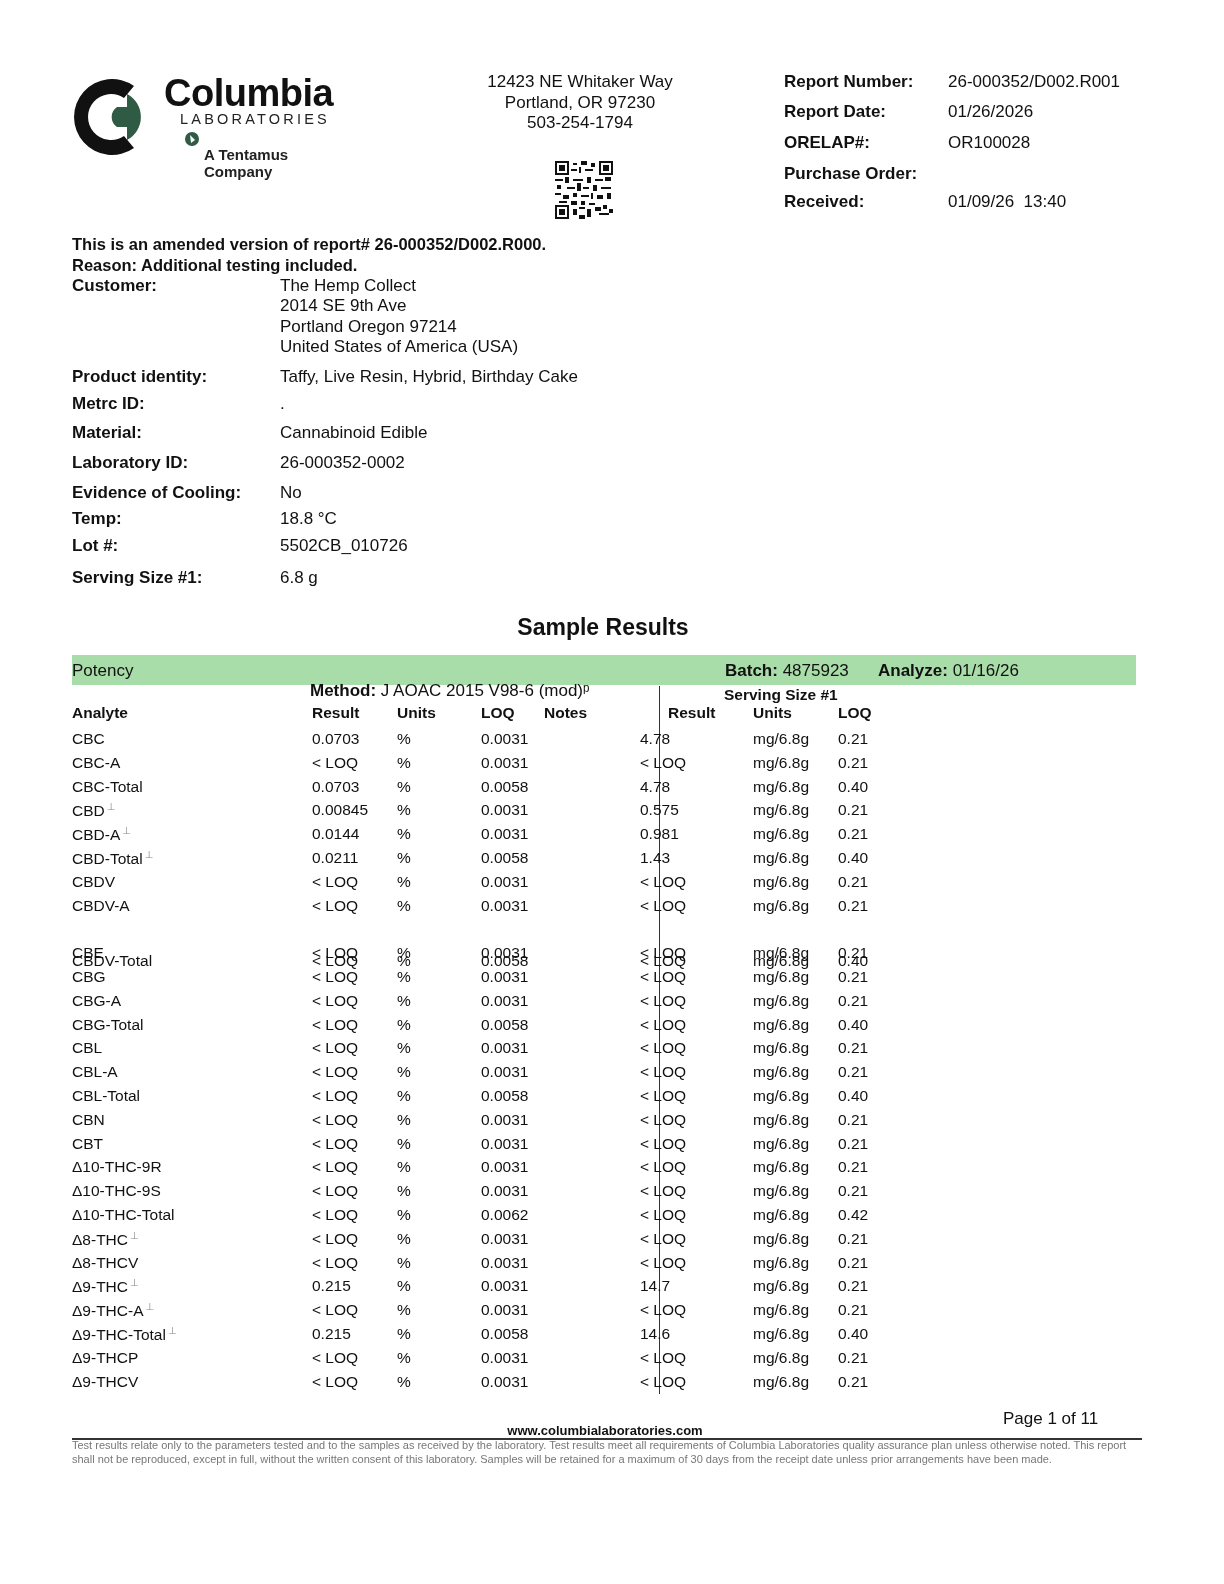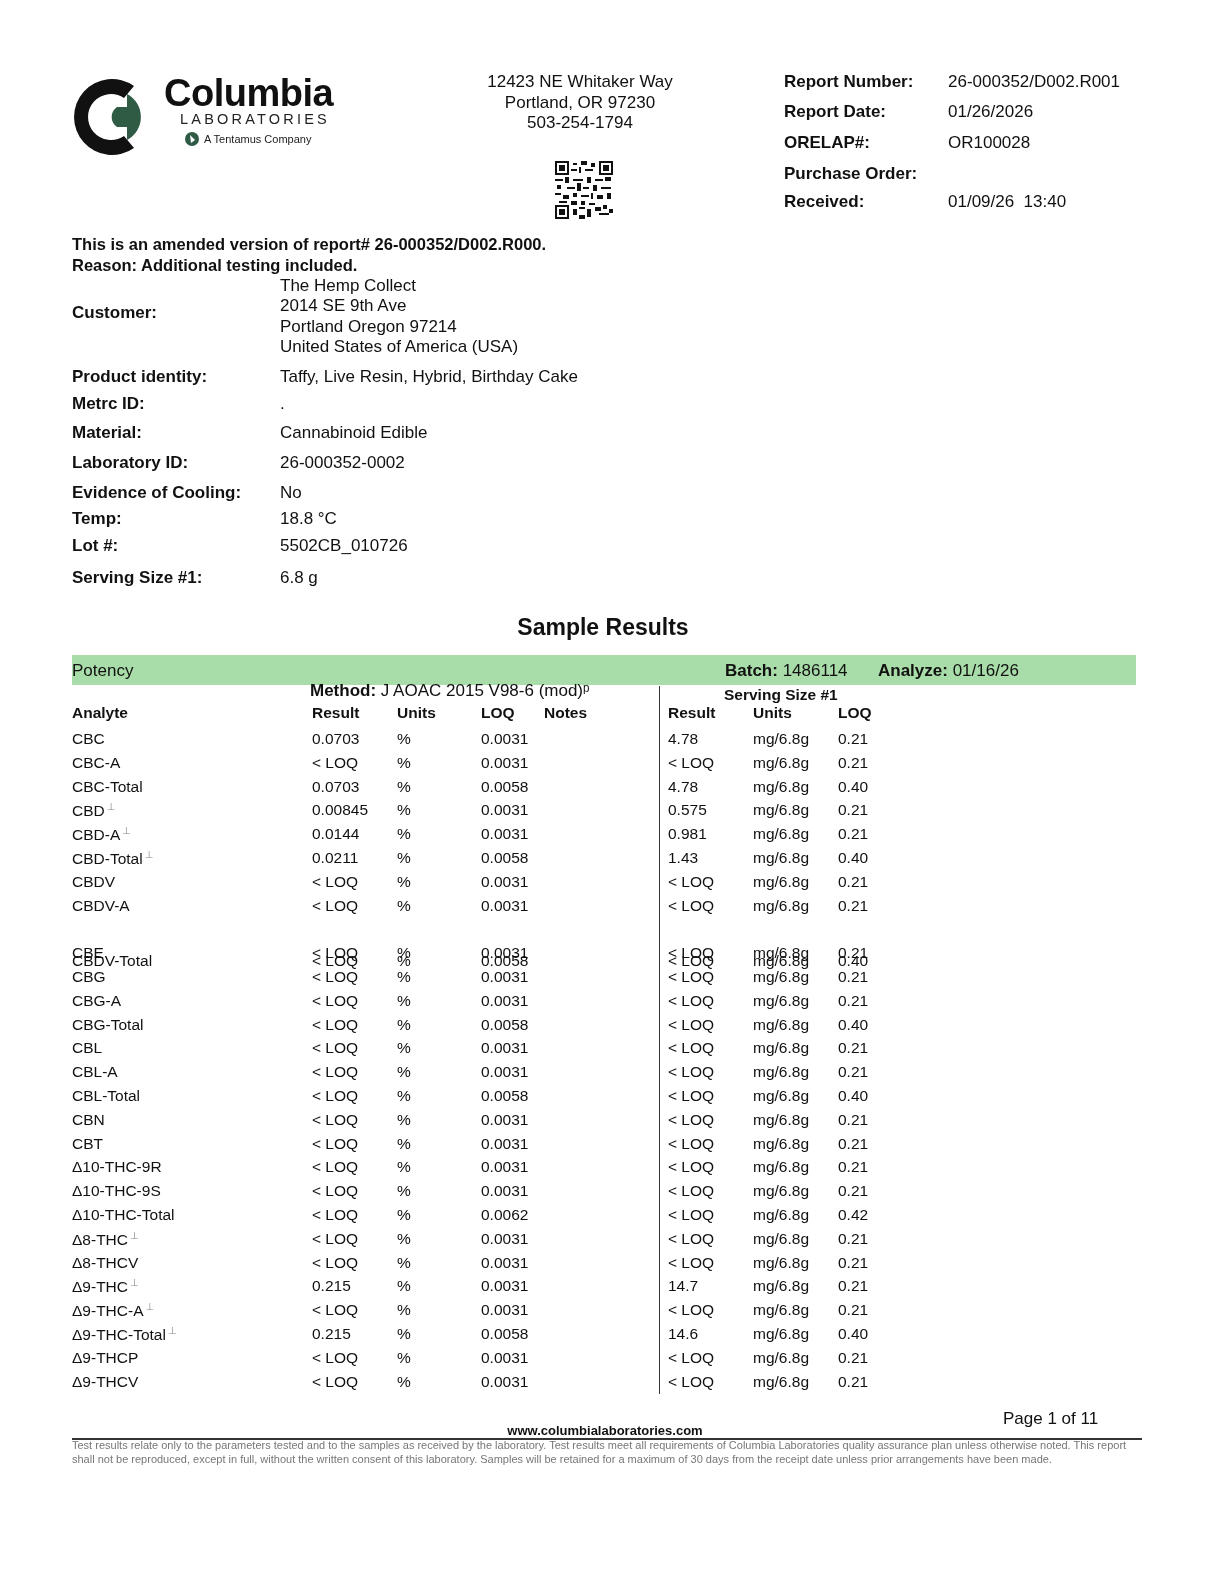--- a/index.html
+++ b/index.html
@@ -2,21 +2,21 @@
 <html><head>
 <meta charset="utf-8">
 <style>
   html, body { margin:0; padding:0; background:#fff; }
   body { width:1224px; height:1584px; position:relative; font-family:"Liberation Sans", sans-serif; color:#111; overflow:hidden; }
   .abs { position:absolute; }
   
   #logo { left:72px; top:72px; width:270px; height:90px; }
   .logo-word { position:absolute; left:92px; top:0px; font-size:38px; font-weight:bold; color:#111; letter-spacing:-0.5px; }
   .logo-sub { position:absolute; left:108px; top:39px; font-size:14.5px; letter-spacing:3.2px; color:#222; }
-  .logo-tag { position:absolute; left:116px; top:61px; font-size:11px; font-weight:normal; color:#222; }
+  .logo-tag { position:absolute; left:116px; top:74px; font-size:15px; font-weight:bold; color:#222; }
   .logo-tag-icon { position:absolute; left:112px; top:59px; width:16px; height:16px; }
   
   #address { left:460px; top:72px; width:240px; text-align:center; font-size:17px; line-height:20.5px; }
   #qr { left:555px; top:161px; width:58px; height:58px; }
   
   #meta { left:784px; top:70px; }
   .meta-row { position:absolute; left:0; white-space:nowrap; font-size:17px; }
   .meta-label { position:absolute; left:0; font-weight:bold; }
   .meta-val { position:absolute; left:164px; }
   
@@ -29,21 +29,21 @@
   .band-txt { position:absolute; top:6px; font-size:17px; white-space:nowrap; }
   .band-txt b { font-weight:bold; }
   #divider { left:659px; top:686px; width:1px; height:708px; background:#333; }
   .hdr { position:absolute; font-size:15.5px; font-weight:bold; white-space:nowrap; }
   .row { position:absolute; left:0; width:1224px; height:24px; font-size:15.5px; }
   .row span { position:absolute; top:0; white-space:nowrap; }
   .c-analyte { left:72px; }
   .c-result { left:312px; }
   .c-units { left:397px; }
   .c-loq { left:481px; }
-  .c-sres { left:668px; }
+  .c-sres { left:640px; }
   .c-sunits { left:753px; }
   .c-sloq { left:838px; }
   .note-mark { font-size:10px; color:#888; vertical-align:super; margin-left:2px; position:static !important; }
   
   #page-num { left:1003px; top:1409px; font-size:17px; }
   #website { left:0; width:1210px; top:1423px; text-align:center; font-size:13px; font-weight:bold; }
   #footer-rule { left:72px; top:1438px; width:1070px; height:2px; background:#333; }
   #disclaimer { left:72px; top:1439px; width:1070px; font-size:11px; line-height:13.5px; color:#777; }
 </style>
 </head>
@@ -140,21 +140,21 @@
   </div>
   <div class="meta-row" style="top:122px;">
     <span class="meta-label">Received:</span>
     <span class="meta-val" style="white-space:pre;">01/09/26  13:40</span>
   </div>
 </div>
 
 <div class="abs notice" style="top:235px;">This is an amended version of report# 26-000352/D002.R000.</div>
 <div class="abs notice" style="top:256px;">Reason: Additional testing included.</div>
 
-<span class="info-label" style="top:276px;margin-top:27px;">Customer:</span>
+<span class="info-label" style="top:276px;">Customer:</span>
 <span class="info-val" style="top:276px;">The Hemp Collect</span>
 <span class="info-val" style="top:296px;">2014 SE 9th Ave</span>
 <span class="info-val" style="top:317px;">Portland Oregon 97214</span>
 <span class="info-val" style="top:337px;">United States of America (USA)</span>
 
 <span class="info-label" style="top:367px;">Product identity:</span>
 <span class="info-val" style="top:367px;">Taffy, Live Resin, Hybrid, Birthday Cake</span>
 <span class="info-label" style="top:394px;">Metrc ID:</span>
 <span class="info-val" style="top:394px;">.</span>
 <span class="info-label" style="top:423px;">Material:</span>
@@ -173,21 +173,21 @@
 <div id="title" class="abs">Sample Results</div>
 
 <div id="band" class="abs">
   <span class="band-txt" style="left:0;">Potency</span>
   <span class="band-txt" style="left:238px;margin-top:20px;">
     <b>Method:</b>
     <span>J AOAC 2015 V98-6 (mod)ᵖ</span>
   </span>
   <span class="band-txt" style="left:653px;">
     <b>Batch:</b>
-    <span>1486114</span>
+    <span>4875923</span>
   </span>
   <span class="band-txt" style="left:806px;">
     <b>Analyze:</b>
     <span>01/16/26</span>
   </span>
 </div>
 
 <div id="divider" class="abs"></div>
 
 <div class="hdr" style="left:724px; top:686px;">Serving Size #1</div>

